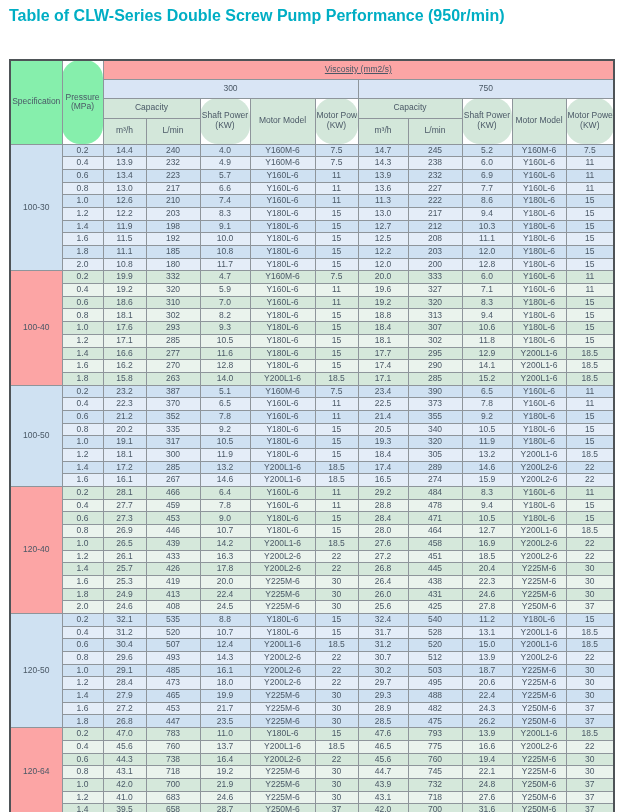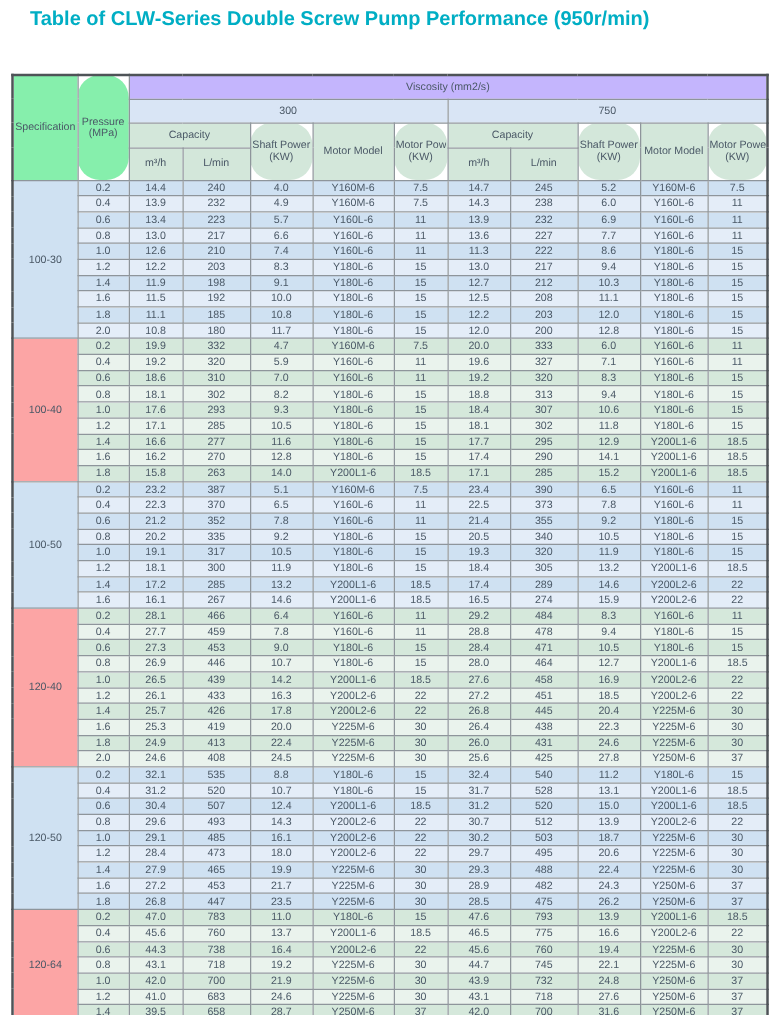--- a/index.html
+++ b/index.html
@@ -1,20 +1,20 @@
 <!DOCTYPE html>
 <html><head>
 <meta charset="utf-8">
 <style>
   * { box-sizing: border-box; margin: 0; padding: 0; }
   html, body { width: 622px; height: 812px; background: #ffffff; overflow: hidden; }
   body { font-family: "Liberation Sans", "DejaVu Sans", sans-serif; }
 
   .page-title {
-    margin: 7px 0 0 24px;
+    margin: 7px 0 0 9px;
     font-size: 16px;
     font-weight: bold;
     color: #00aec4;
     letter-spacing: 0px;
   }
 
   table.perf {
     border-collapse: collapse;
     table-layout: fixed;
     margin: 34px 0 0 9px;
@@ -30,21 +30,21 @@
     color: #4a5866;
     line-height: 1.12;
     padding: 0 1px;
     overflow: hidden;
     white-space: nowrap;
   }
 
   
   thead th { color: #414e5a; }
   .hdr-green { background: #86efac; }
-  .hdr-blue1 { background: #c4b5fd; height: 19px; }
+  .hdr-blue1 { background: #fca5a5; height: 19px; text-decoration: underline; }
   .hdr-blue2 { background: #d9e5f5; height: 19px; }
   .hdr-mint  { background: #d3e7da; }
   tr.hdr-row3 th { height: 20px; margin-left: 40px; }
   tr.hdr-row4 th { height: 26px; }
   .two-line { white-space: normal; line-height: 1.08; border-radius: 18px; }
 
   
   tbody td { height: 12.7px; }
   tr.blue td  { background: #cfe1f2; }
   tr.blue.alt td { background: #e4edf8; }

